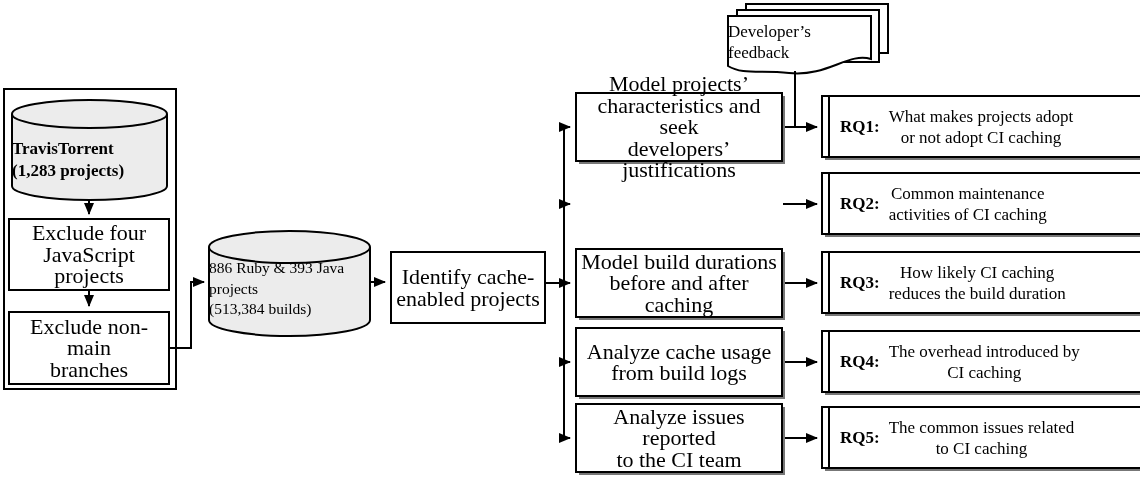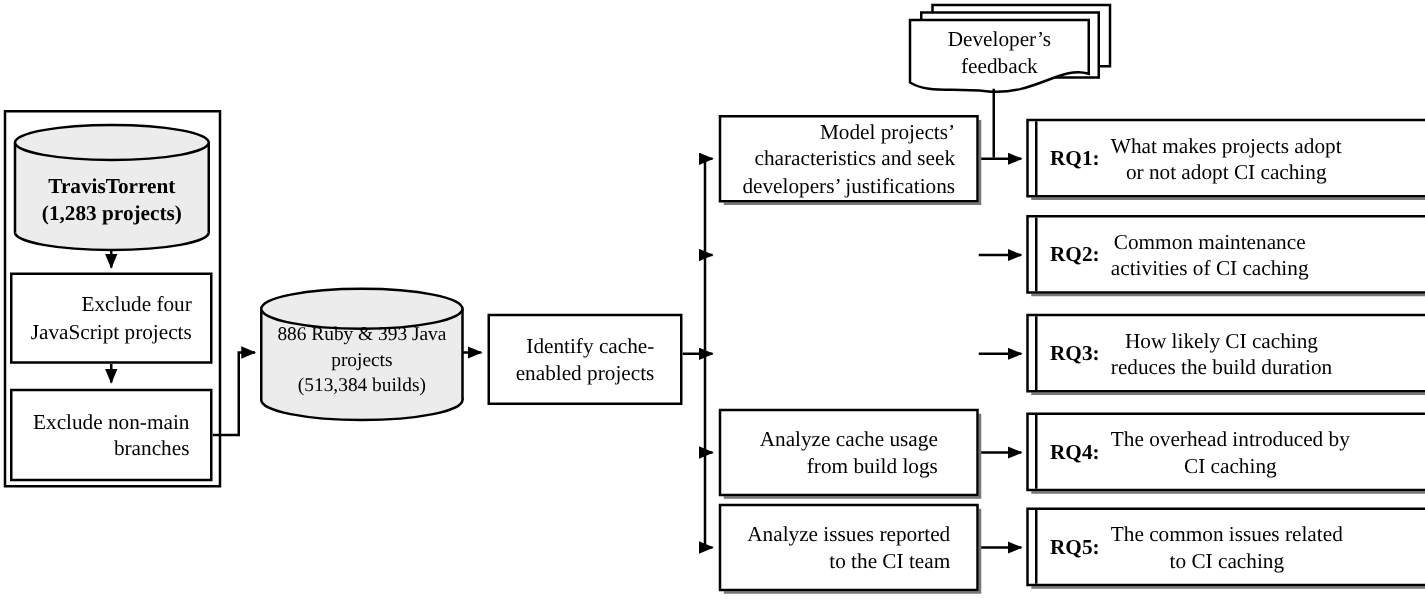--- a/index.html
+++ b/index.html
@@ -3,25 +3,25 @@
 <meta charset="utf-8">
 <style>
   html,body{margin:0;padding:0;background:#fff;}
   .canvas{
     position:relative;width:1140px;height:480px;background:#ffffff;
     font-family:"Liberation Serif","DejaVu Serif",serif;color:#000;overflow:hidden;
   }
   .layer{position:absolute;left:0;top:0;width:1140px;height:480px;}
   .box{
     position:absolute;box-sizing:border-box;border:2px solid #000;background:#fff;
-    display:flex;align-items:center;justify-content:center;text-align:right;
-    white-space:pre-line;font-size:17px;line-height:21.5px;
+    display:flex;align-items:center;justify-content:center;text-align:center;
+    white-space:pre-line;font-size:22px;line-height:21.5px;
   }
   .label{
-    position:absolute;text-align:center;white-space:pre-line;
+    position:absolute;text-align:left;white-space:pre-line;
     font-size:17px;line-height:21px;
   }
   .group{
     position:absolute;box-sizing:border-box;border:2px solid #000;background:transparent;
     left:3px;top:88px;width:174px;height:302px;
   }
   .cyl1{left:12px;top:138px;width:155px;font-weight:bold;line-height:22px;}
   .cyl2{left:209px;top:258px;width:161px;font-weight:normal;font-size:15.5px;line-height:20.5px;}
   .feedback{left:728px;top:21px;width:143px;}
   .exjs{left:8px;top:218px;width:162px;height:73px;}
@@ -111,20 +111,22 @@
 JavaScript projects</div>
   <div class="box exbr">Exclude non-main
 branches</div>
 
   <div class="box identify">Identify cache-
 enabled projects</div>
 
   <div class="box step s1">Model projects’
 characteristics and seek
 developers’ justifications</div>
+  <div class="box step s3">Model build durations
+before and after caching</div>
   <div class="box step s4">Analyze cache usage
 from build logs</div>
   <div class="box step s5">Analyze issues reported
 to the CI team</div>
 
   <div class="rq q1">
     <div class="rq-bar left"></div>
     <div class="rq-bar right"></div>
     <span class="rq-label">RQ1:</span>
     <span class="rq-q">What makes projects adopt

